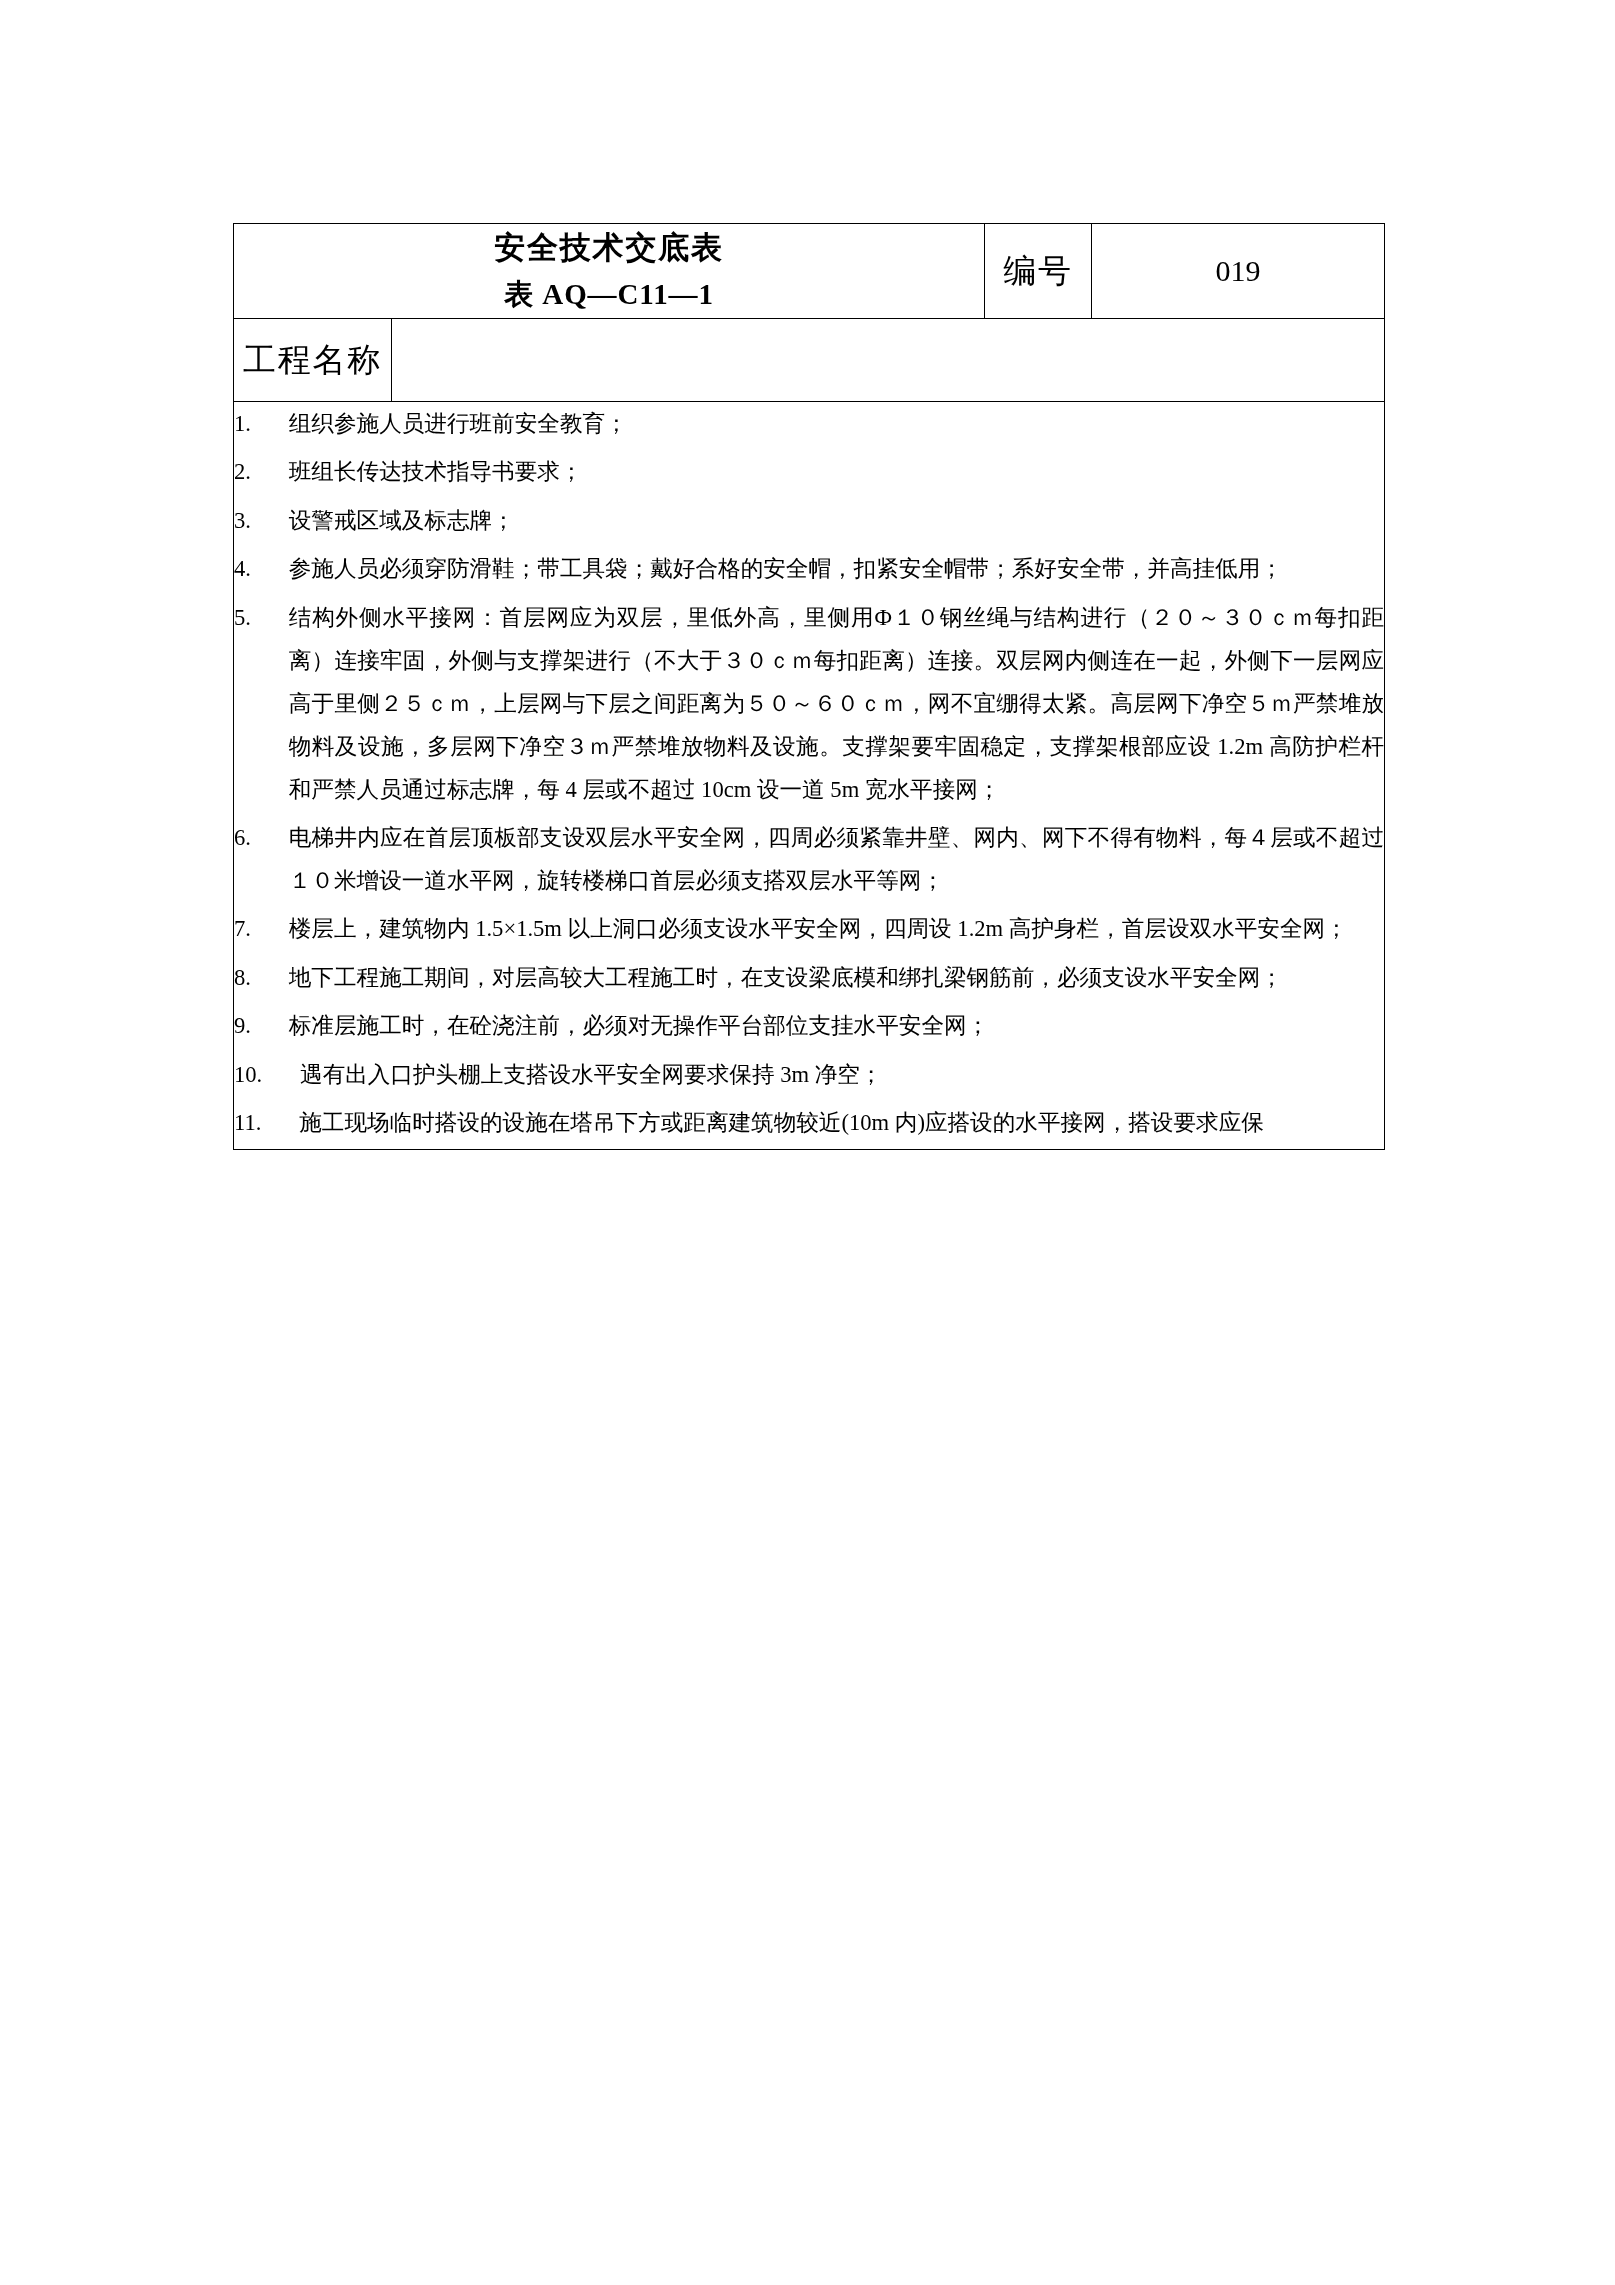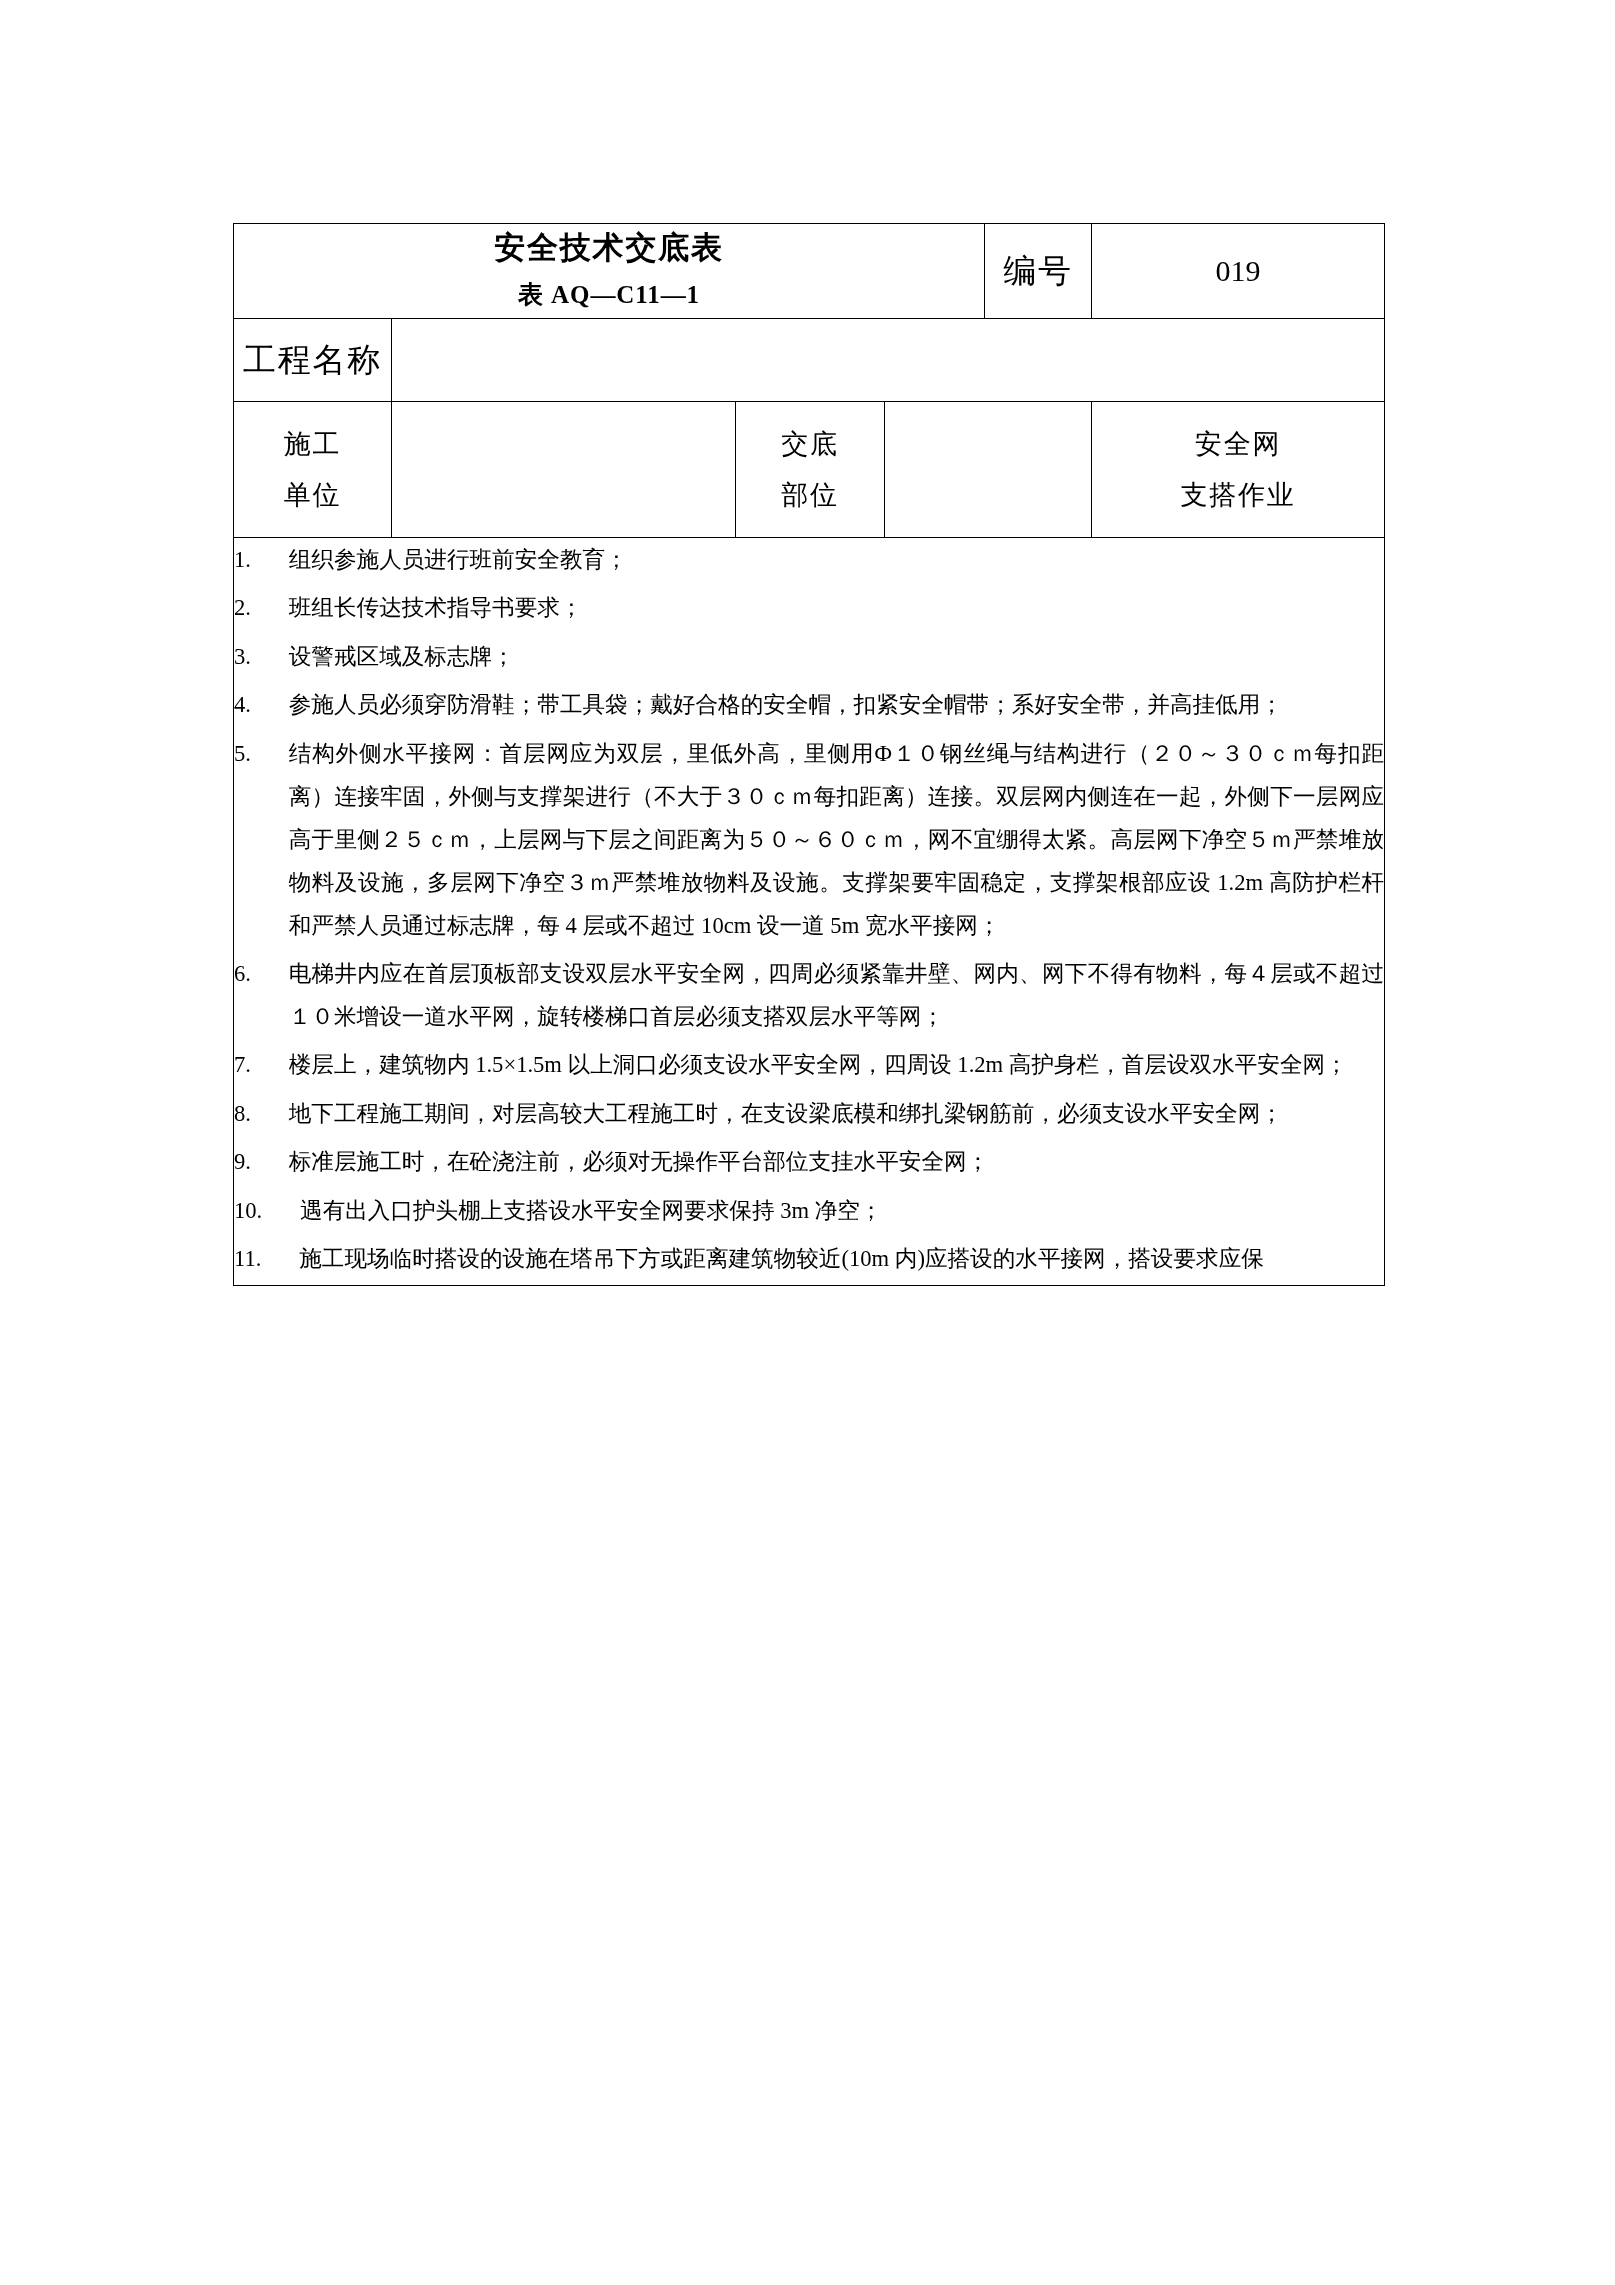--- a/index.html
+++ b/index.html
@@ -41,21 +41,21 @@
   .title-line1 {
     font-family: "Liberation Sans", "DejaVu Sans", sans-serif;
     font-weight: bold;
     font-size: 31px;
     line-height: 47px;
     letter-spacing: 1.8px;
   }
   .title-line2 {
     font-family: "Liberation Serif", "DejaVu Serif", serif;
     font-weight: bold;
-    font-size: 25px;
+    font-size: 29px;
     line-height: 47px;
     letter-spacing: 0.9px;
   }
   .label-cell {
     text-align: center;
     font-size: 33px;
     line-height: 40px;
     letter-spacing: 1.8px;
   }
   .value-cell {
@@ -117,36 +117,20 @@
           <div class="title-line1">安全技术交底表</div>
           <div class="title-line2">表 AQ—C11—1</div>
         </td>
         <td class="label-cell">编号</td>
         <td class="value-cell">019</td>
       </tr>
       <tr style="height:83px">
         <td class="label-cell">工程名称</td>
         <td class="value-cell" colspan="6"></td>
       </tr>
-      <tr style="height:136px">
-        <td class="two-line-label">
-          <div>施工</div>
-          <div>单位</div>
-        </td>
-        <td class="value-cell" colspan="2"></td>
-        <td class="two-line-label">
-          <div>交底</div>
-          <div>部位</div>
-        </td>
-        <td class="value-cell" colspan="2"></td>
-        <td class="two-line-label">
-          <div>安全网</div>
-          <div>支搭作业</div>
-        </td>
-      </tr>
       <tr>
         <td class="content-cell" colspan="7">
           <div class="item">
             <span class="num">1.</span>
             <span class="txt">组织参施人员进行班前安全教育；</span>
           </div>
           <div class="item">
             <span class="num">2.</span>
             <span class="txt">班组长传达技术指导书要求；</span>
           </div>

